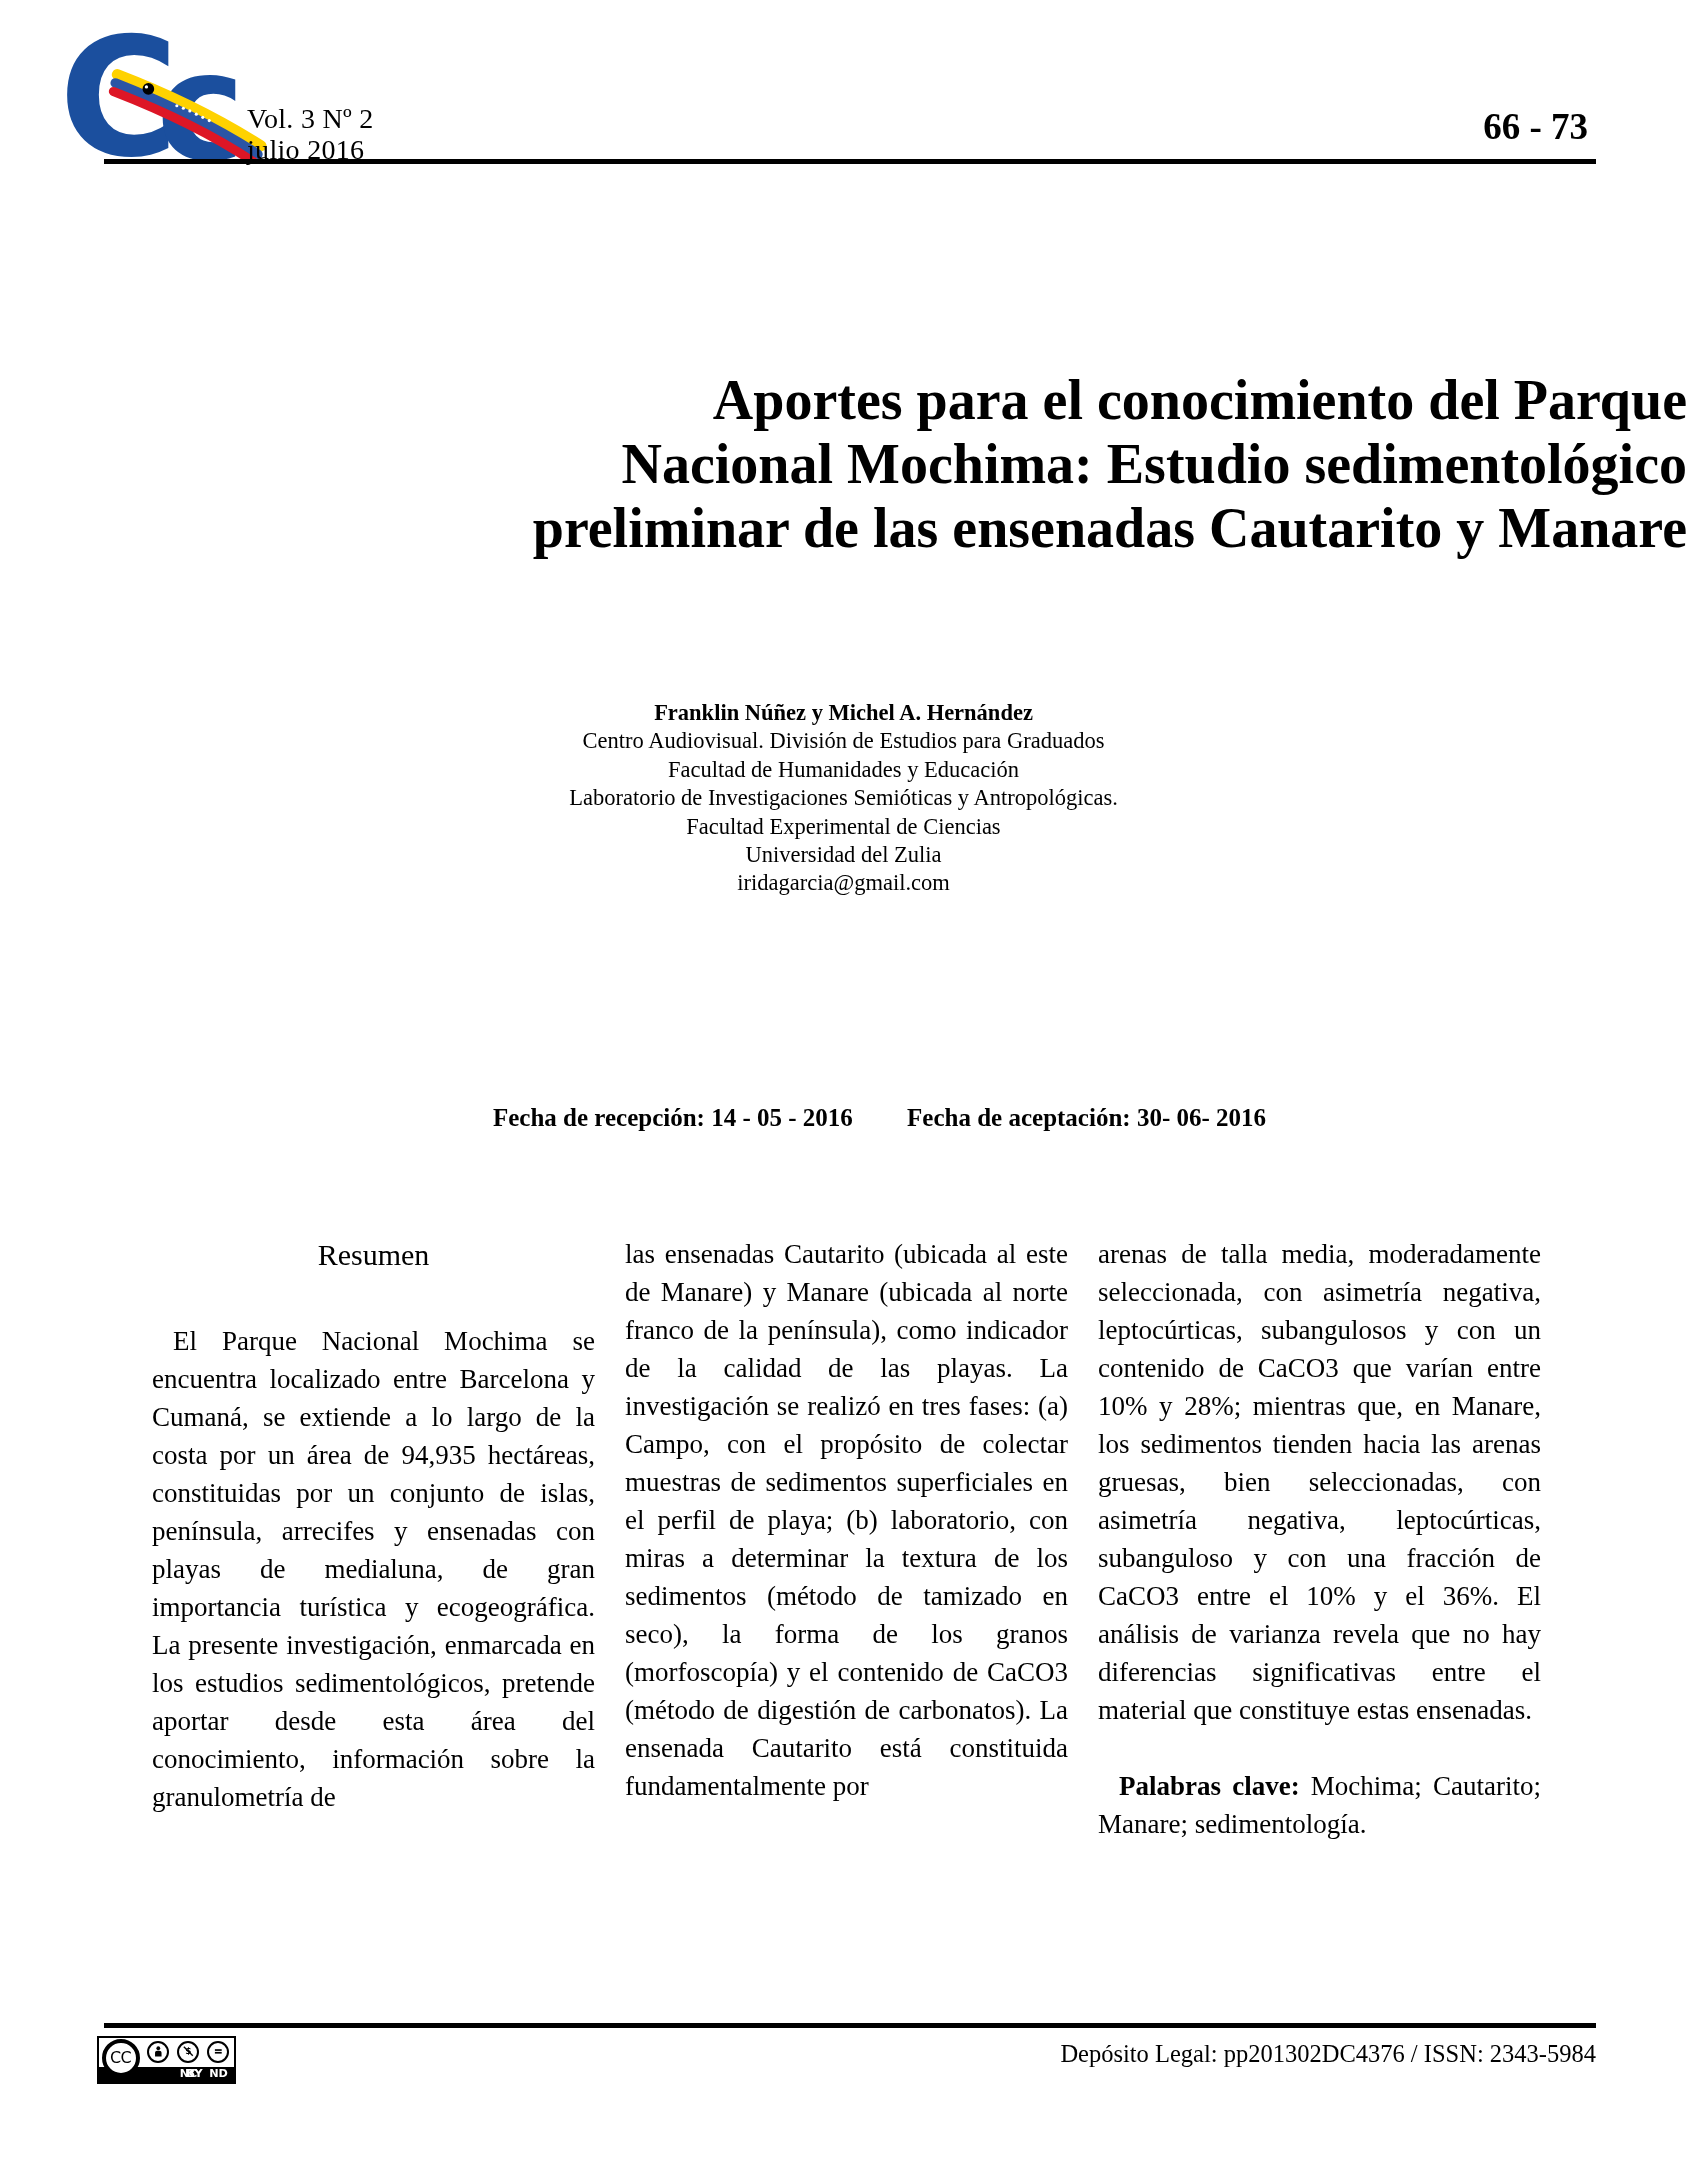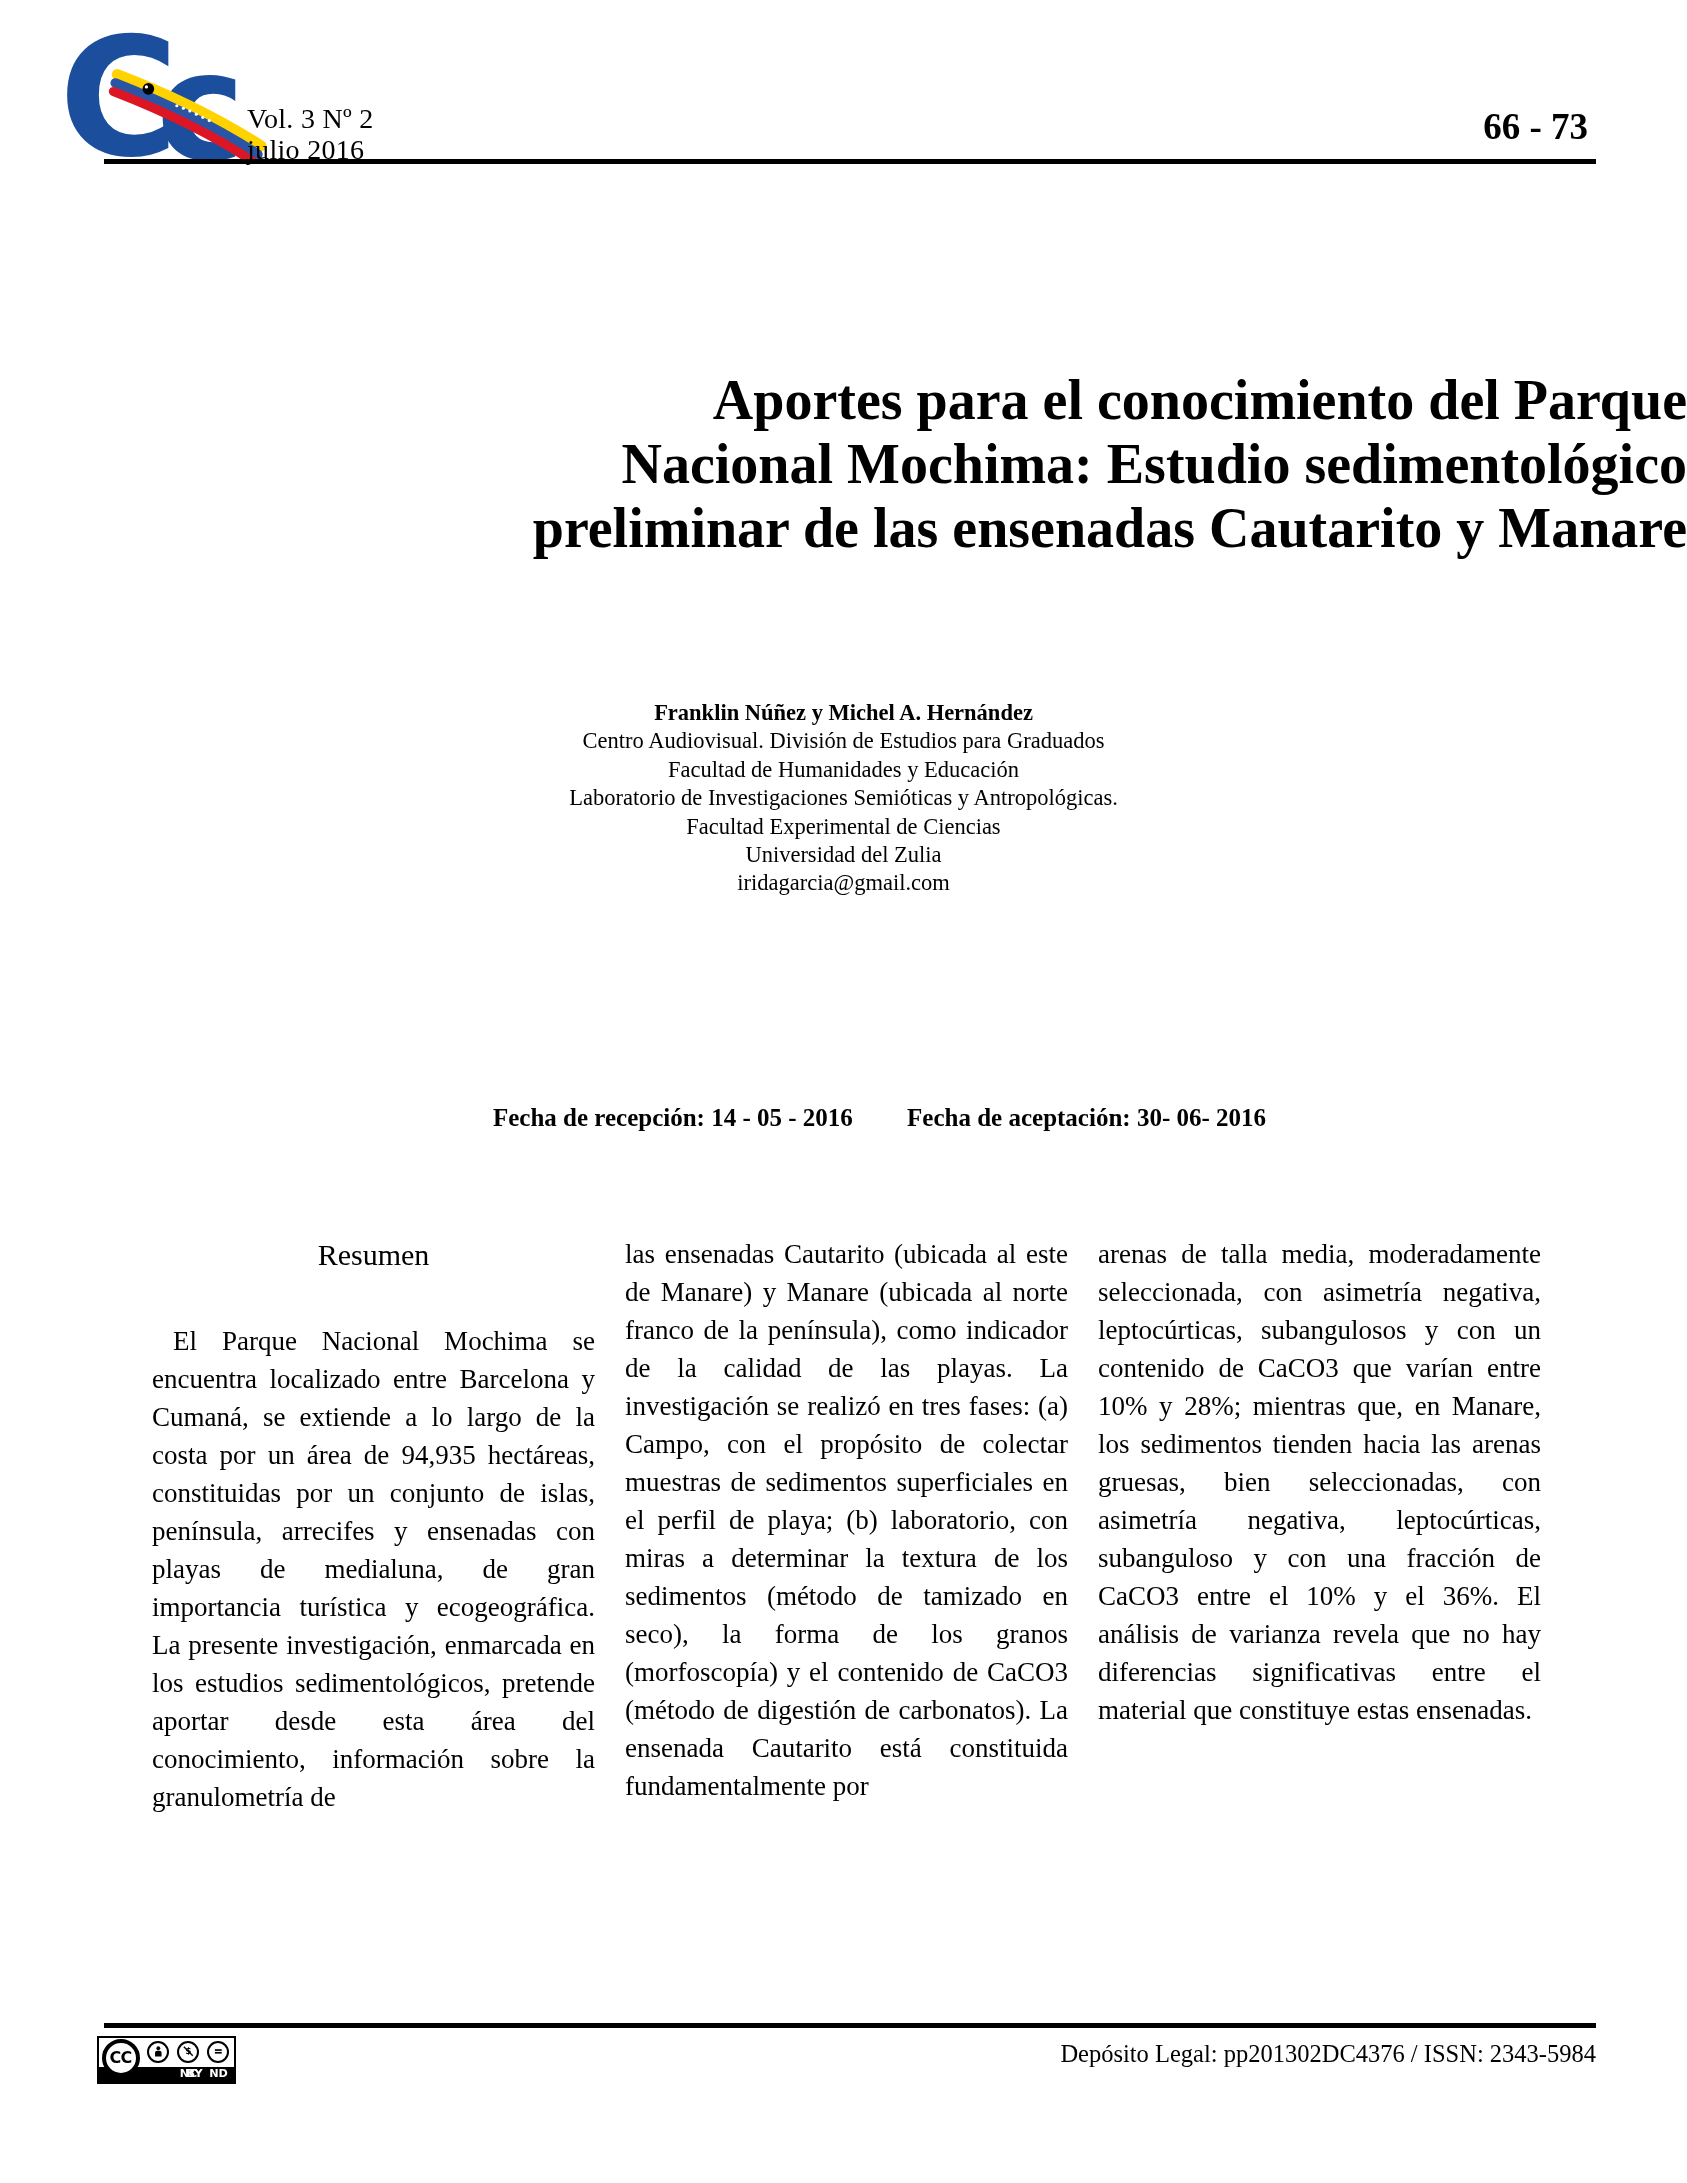--- a/index.html
+++ b/index.html
@@ -68,21 +68,21 @@
     border:2.6px solid #000;background:#fff;
     box-sizing:border-box;
   }
   .cc-strip{position:absolute;left:0;right:0;bottom:0;height:14.6px;background:#000;}
   .cc-main{
     position:absolute;left:2.6px;top:0.7px;
     width:30px;height:30px;border:4.6px solid #000;border-radius:50%;
     background:#fff;z-index:2;
     display:flex;align-items:center;justify-content:center;
     font-family:"DejaVu Sans","Liberation Sans",sans-serif;
-    font-weight:bold;font-size:16px;letter-spacing:-0.7px;
+    font-weight:normal;font-size:16px;letter-spacing:-0.7px;
   }
   .cc-ico{
     position:absolute;top:2.6px;
     width:18px;height:18px;border:2.6px solid #000;border-radius:50%;
     background:#fff;display:flex;align-items:center;justify-content:center;
   }
   .cc-ico svg{display:block;}
   .ico-by{left:48px;} .ico-nc{left:78px;} .ico-nd{left:108px;}
   .cc-label{
     position:absolute;bottom:0;height:14.6px;width:29px;
@@ -146,20 +146,24 @@
   <div class="columns">
     <div class="col">
       <div class="abstract-heading">Resumen</div>
       <p class="body-par">El Parque Nacional Mochima se encuentra localizado entre Barcelona y Cumaná, se extiende a lo largo de la costa por un área de 94,935 hectáreas, constituidas por un conjunto de islas, península, arrecifes y ensenadas con playas de medialuna, de gran importancia turística y ecogeográfica. La presente investigación, enmarcada en los estudios sedimentológicos, pretende aportar desde esta área del conocimiento, información sobre la granulometría de</p>
     </div>
     <div class="col">
       <p class="body-par" style="text-indent:0;">las ensenadas Cautarito (ubicada al este de Manare) y Manare (ubicada al norte franco de la península), como indicador de la calidad de las playas. La investigación se realizó en tres fases: (a) Campo, con el propósito de colectar muestras de sedimentos superficiales en el perfil de playa; (b) laboratorio, con miras a determinar la textura de los sedimentos (método de tamizado en seco), la forma de los granos (morfoscopía) y el contenido de CaCO3 (método de digestión de carbonatos). La ensenada Cautarito está constituida fundamentalmente por</p>
     </div>
     <div class="col">
       <p class="body-par" style="text-indent:0;">arenas de talla media, moderadamente seleccionada, con asimetría negativa, leptocúrticas, subangulosos y con un contenido de CaCO3 que varían entre 10% y 28%; mientras que, en Manare, los sedimentos tienden hacia las arenas gruesas, bien seleccionadas, con asimetría negativa, leptocúrticas, subanguloso y con una fracción de CaCO3 entre el 10% y el 36%. El análisis de varianza revela que no hay diferencias significativas entre el material que constituye estas ensenadas.</p>
+      <p class="keywords-par">
+        <span class="kw-label">Palabras clave:</span>
+        <span>Mochima; Cautarito; Manare; sedimentología.</span>
+      </p>
     </div>
   </div>
 
   <div class="rule rule-bottom"></div>
 
   <div class="cc-badge">
     <div class="cc-strip"></div>
     <div class="cc-main">CC</div>
     <div class="cc-ico ico-by">
       <svg width="12.6" height="12.6" viewBox="0 0 24 24">

